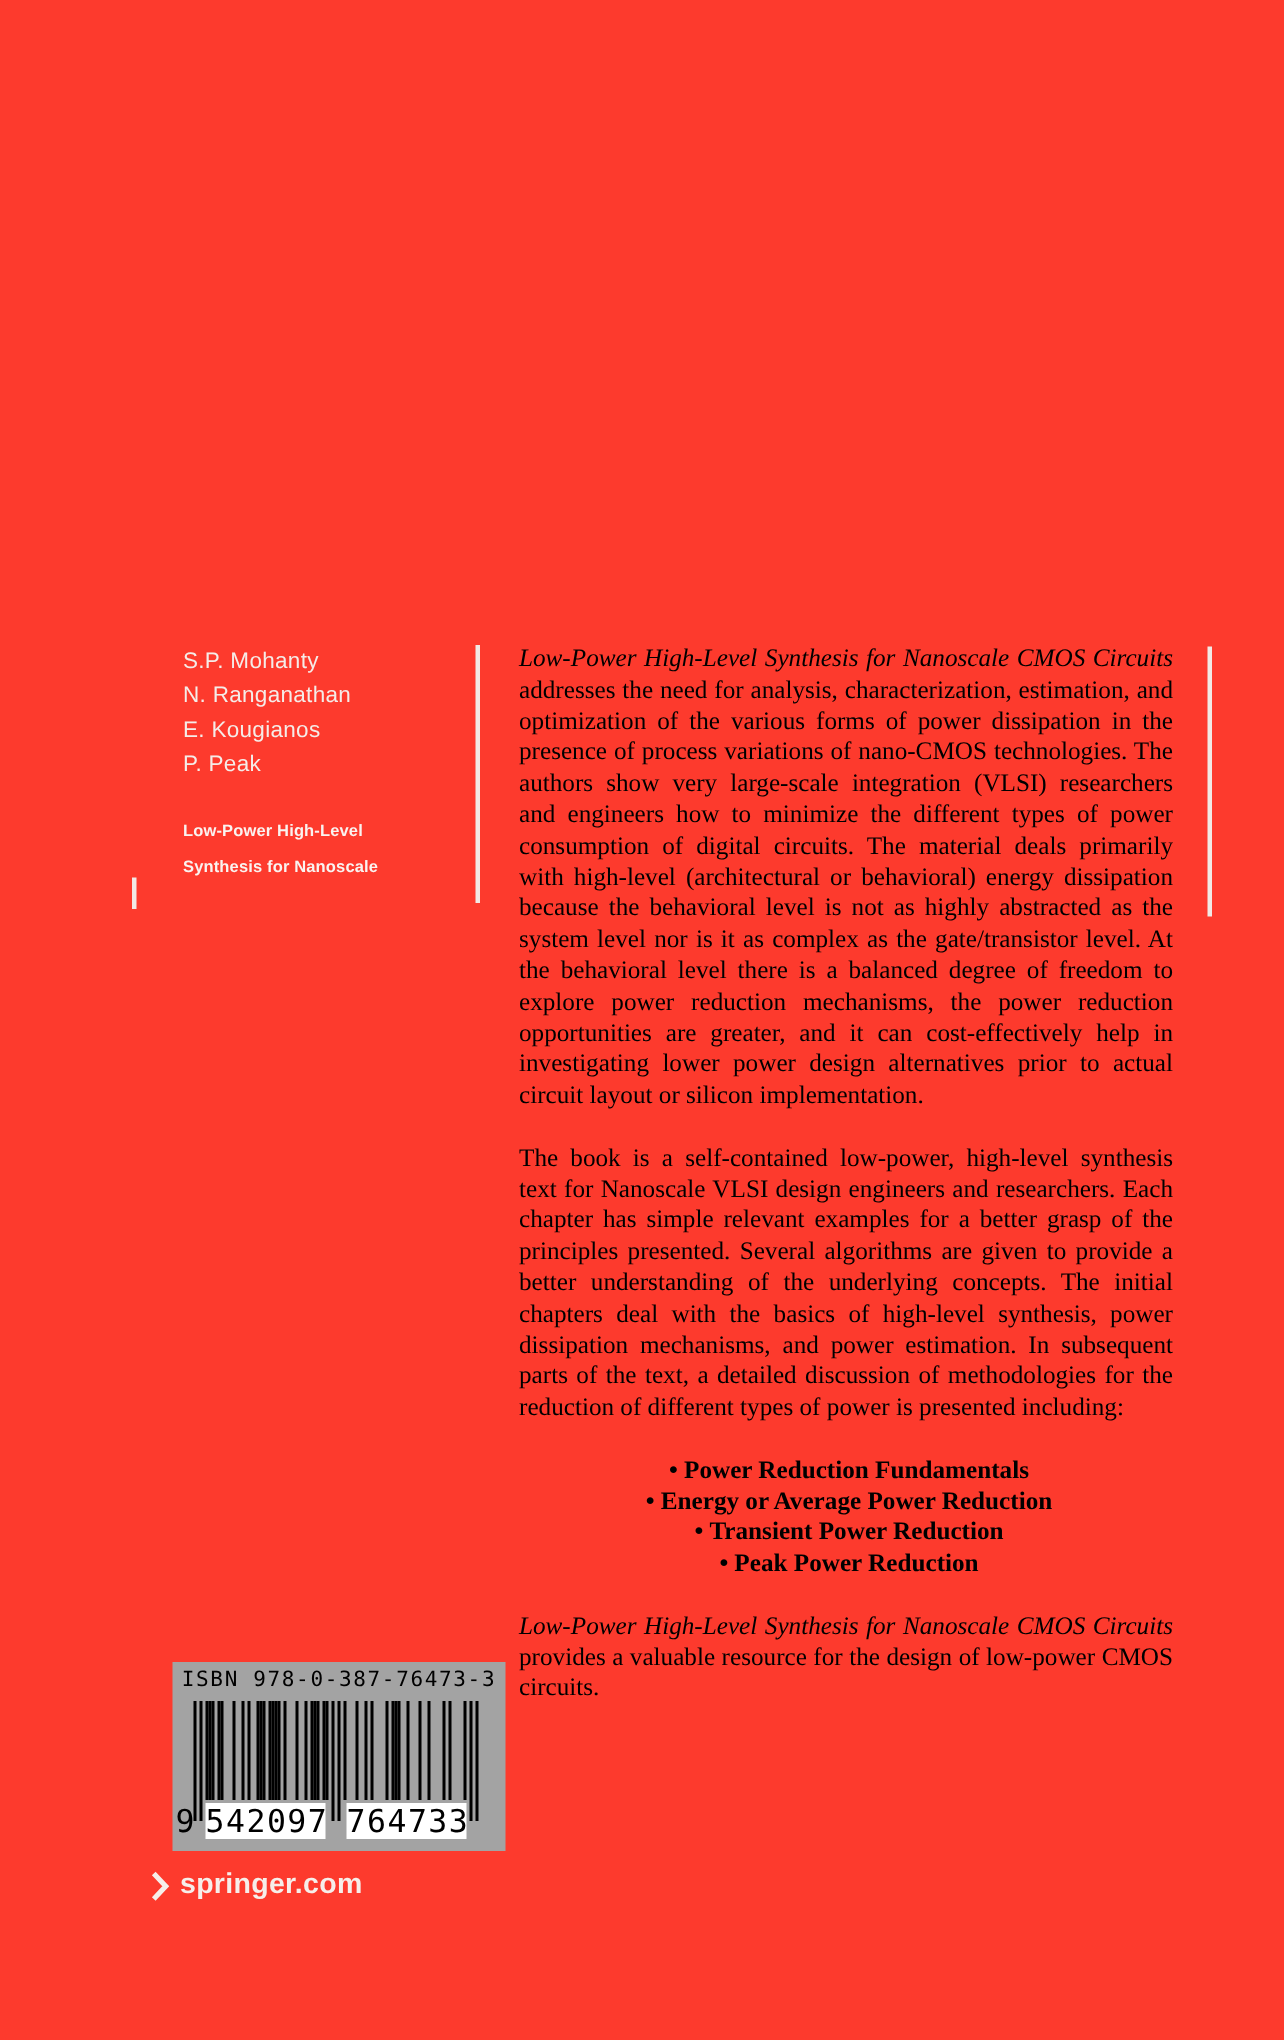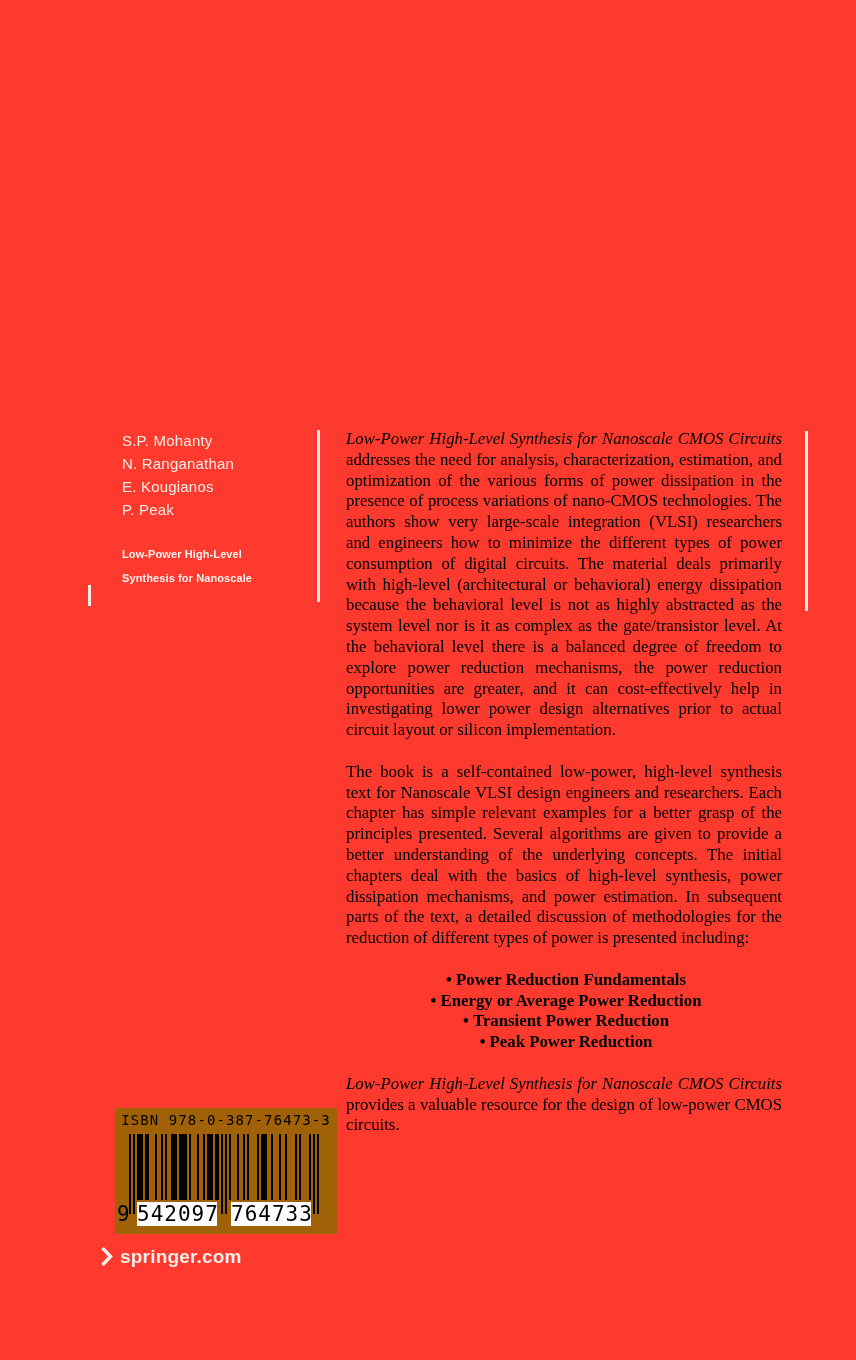--- a/index.html
+++ b/index.html
@@ -59,21 +59,21 @@
   .blurb p.last { margin-bottom: 12px; }
   .bullets { margin: 0 0 20.8px 0; padding: 0; list-style: none; text-align: center; font-weight: bold; }
   .bullets li { margin: 0; }
   .bullet-dot { display: inline-block; width: 14px; }
 
   
   .barcode-box {
     position: absolute;
     left: 115px; top: 1108px;
     width: 222px; height: 126px;
-    background: #a16207;
+    background: #a3a3a3;
   }
   .isbn-label {
     position: absolute;
     left: 0; top: 4px; width: 100%;
     text-align: center;
     color: #000;
     font-family: "DejaVu Sans Mono", monospace;
     font-size: 14px;
     letter-spacing: 1.1px;
     white-space: nowrap;
@@ -98,20 +98,21 @@
   }
   .bc-digit.first { left: 2px;  width: 12px; background: transparent; }
   .bc-digit.grp1  { left: 22px; width: 80px; }
   .bc-digit.grp2  { left: 116px; width: 80px; }
 
   
   .springer {
     position: absolute;
     left: 100px; top: 1246px;
     display: flex;
+    align-items: center;
     color: #F6EEEA;
   }
   .springer .chev { margin-right: 7px; display: block; }
   .springer .site {
     font-size: 19px;
     font-weight: bold;
     letter-spacing: 0.2px;
   }
 </style>
 </head>

